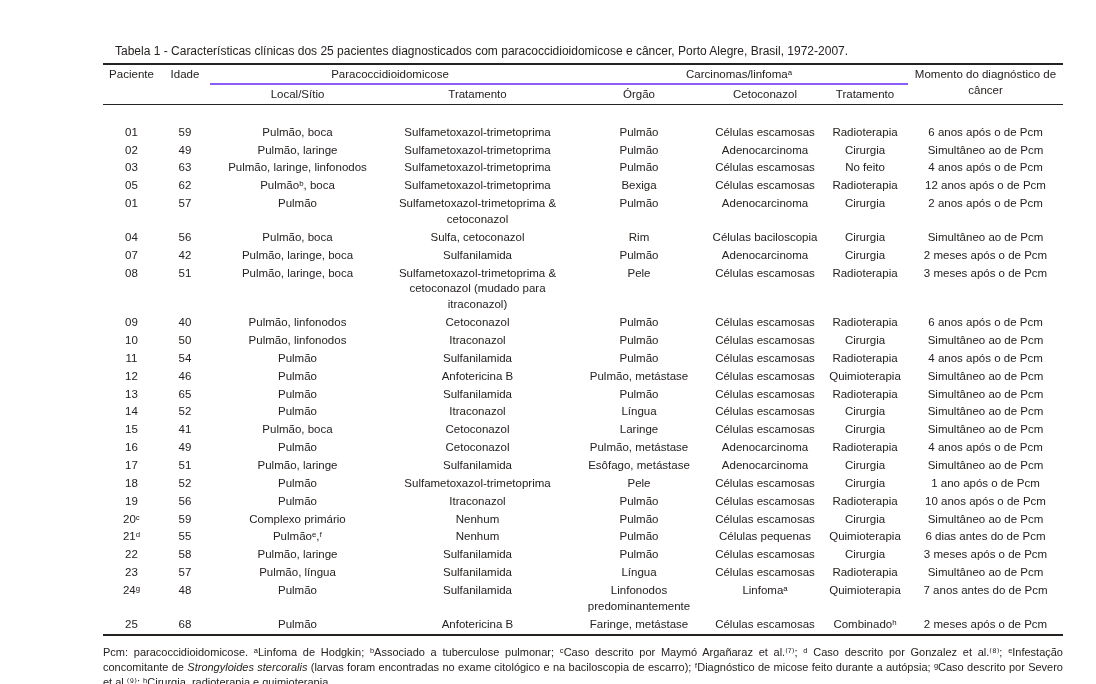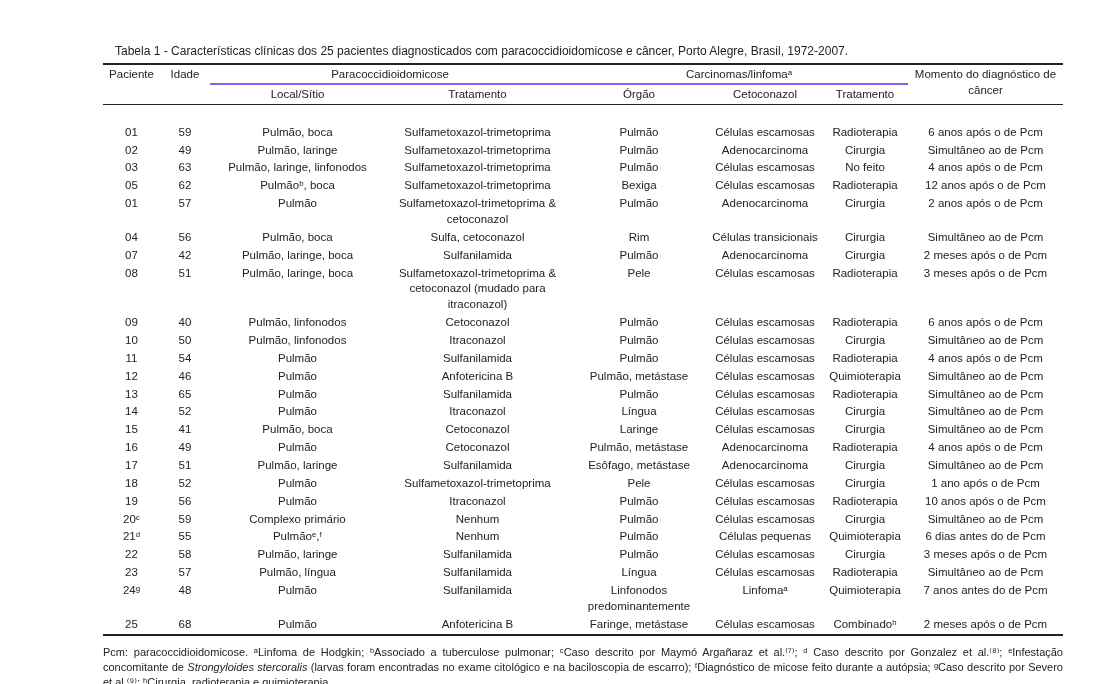--- a/index.html
+++ b/index.html
@@ -112,21 +112,21 @@
           <td>Adenocarcinoma</td>
           <td>Cirurgia</td>
           <td>2 anos após o de Pcm</td>
         </tr>
         <tr>
           <td>04</td>
           <td>56</td>
           <td>Pulmão, boca</td>
           <td>Sulfa, cetoconazol</td>
           <td>Rim</td>
-          <td>Células transicionais</td>
+          <td>Células baciloscopia</td>
           <td>Cirurgia</td>
           <td>Simultâneo ao de Pcm</td>
         </tr>
         <tr>
           <td>07</td>
           <td>42</td>
           <td>Pulmão, laringe, boca</td>
           <td>Sulfanilamida</td>
           <td>Pulmão</td>
           <td>Adenocarcinoma</td>

